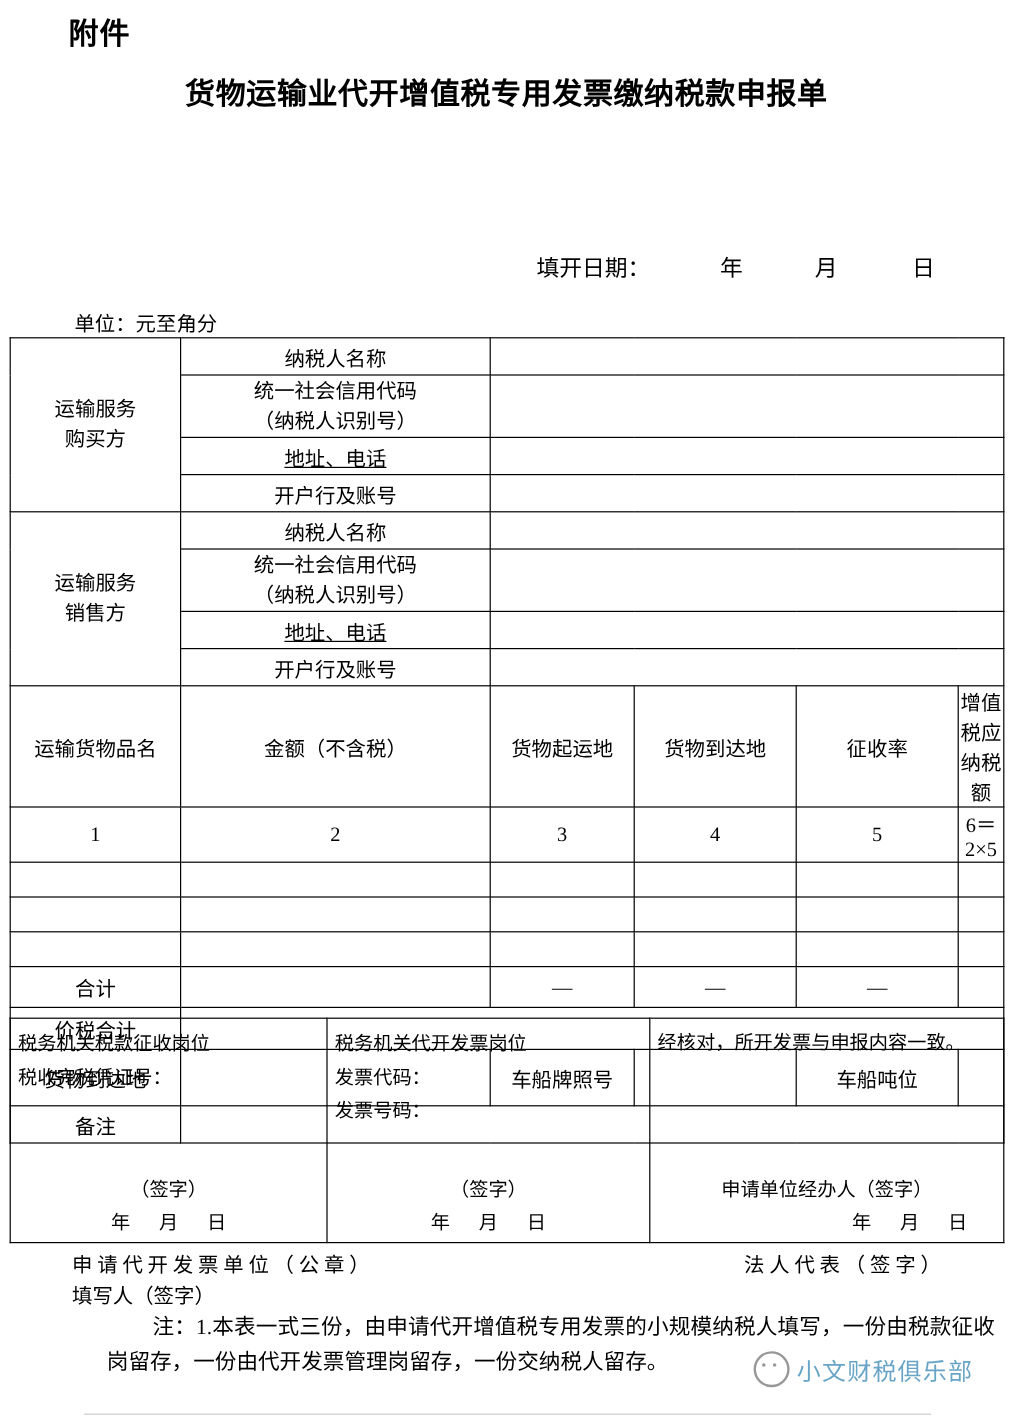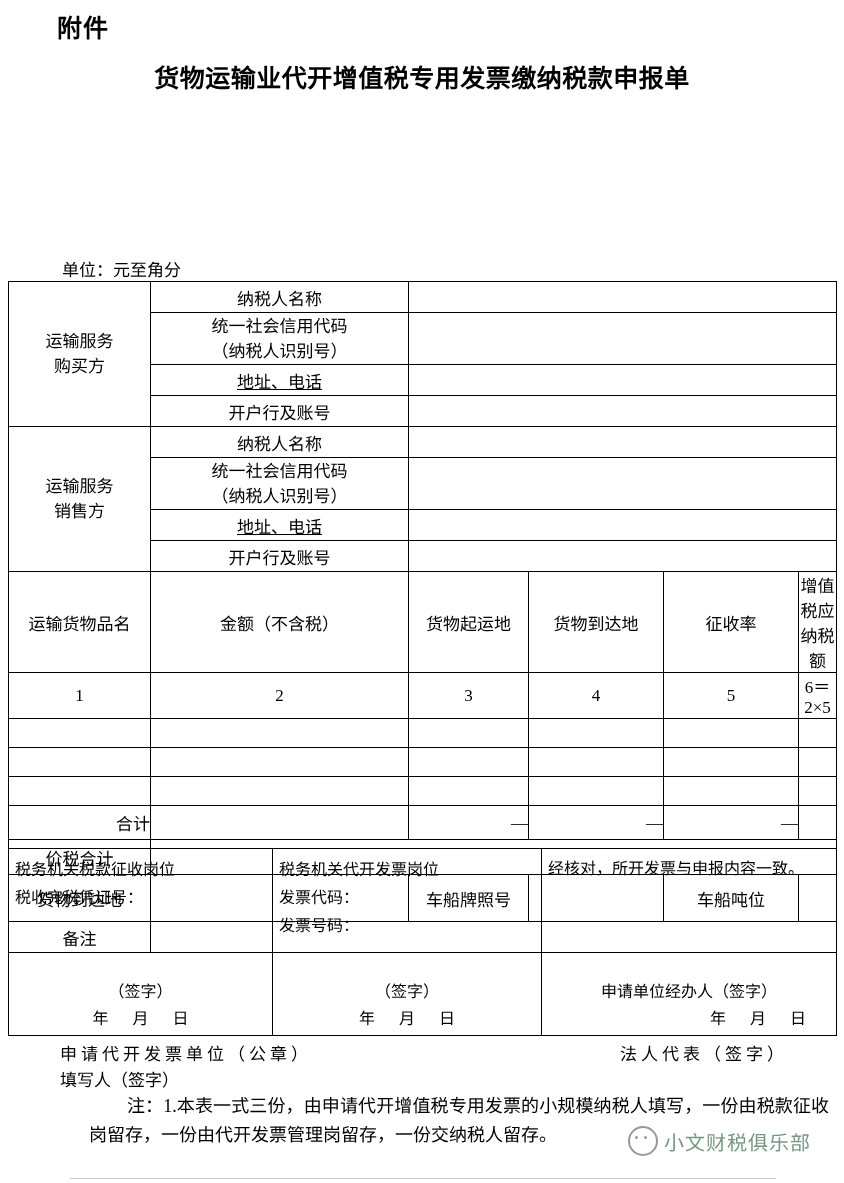--- a/index.html
+++ b/index.html
@@ -110,21 +110,21 @@
   }
   .party-label { font-size: 17px; line-height: 25px; }
   .r-nm  { height: 31px; }
   .r-code{ height: 52px; line-height: 25px; }
   .r-addr{ height: 31px; text-decoration: underline; }
   .r-bank{ height: 31px; }
 
   .goods-head td { height: 42px; font-size: 17px; }
   .goods-num td  { height: 30px; font-size: 17px; }
   .goods-blank td{ height: 28px; }
-  .r-total td    { height: 33px; text-align: right; }
+  .r-total td    { height: 33px; }
   .r-sumtax td   { height: 34px; }
   .r-vessel td   { height: 46px; }
   .r-remark td   { height: 30px; }
 
   .dash { font-size: 17px; }
 
   
   .bottom-table {
     position: absolute;
     left: 8px;
@@ -252,21 +252,21 @@
     height: 3px;
     background: #555;
     border-radius: 50%;
     top: 8px;
   }
   .wm-logo::before { left: 5px; }
   .wm-logo::after  { left: 14px; }
   .wm-text {
     font-family: "DejaVu Sans", "Liberation Sans", sans-serif;
     font-size: 20px;
-    color: #14532d;
+    color: #0369a1;
     white-space: nowrap;
     letter-spacing: 1px;
   }
 
   .bottom-rule {
     position: absolute;
     left: 70px;
     top: 1178px;
     width: 706px;
     height: 1px;
@@ -277,20 +277,23 @@
 <body>
 
 <div class="page">
 
   <div class="attach-label">附件</div>
 
   <div class="doc-title">货物运输业代开增值税专用发票缴纳税款申报单</div>
 
 
 
+  <div class="date-line">
+    <span>填开日期：</span><span class="dl-y">年</span><span class="dl-m">月</span><span class="dl-d">日</span>
+  </div>
 
   <div class="unit-note">单位：元至角分</div>
 
   <table class="main-table">
     <colgroup>
       <col style="width:142px">
       <col style="width:258px">
       <col style="width:120px">
       <col style="width:135px">
       <col style="width:135px">

